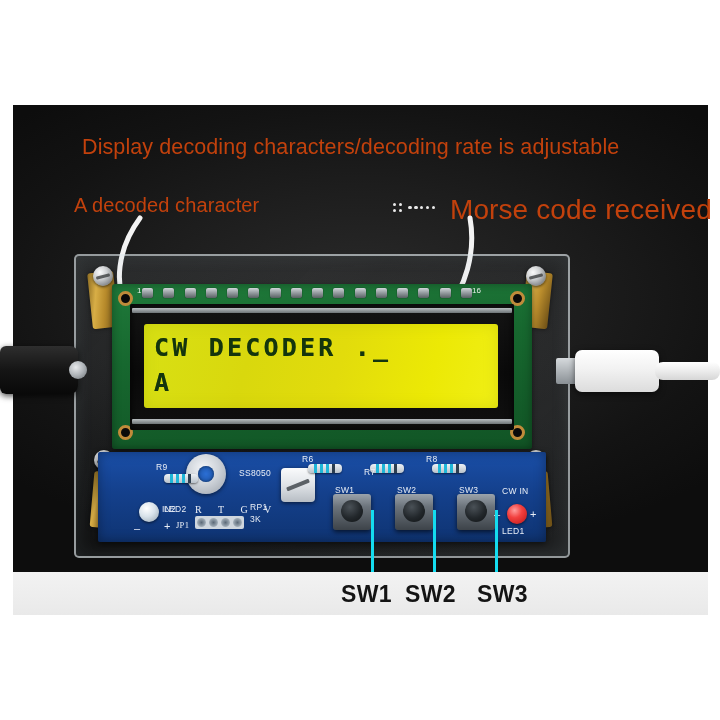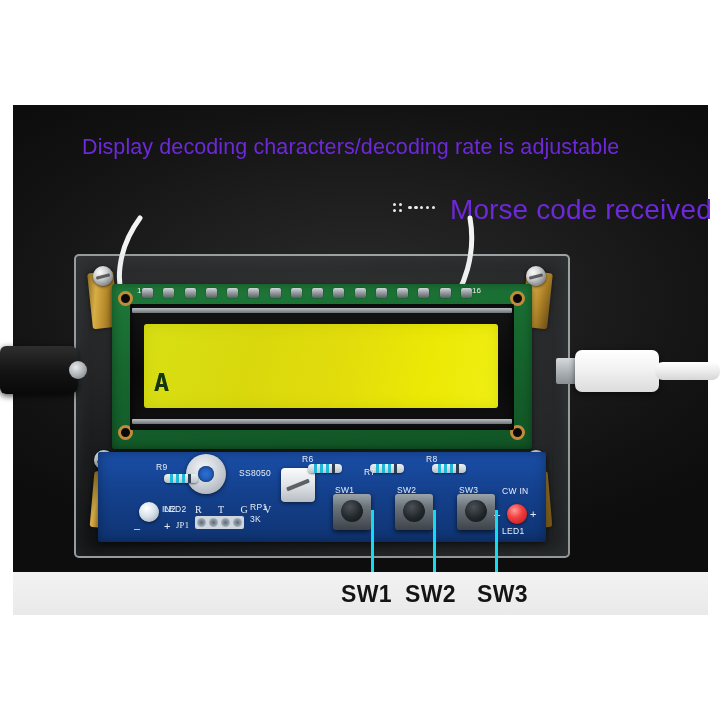--- a/index.html
+++ b/index.html
@@ -36,21 +36,21 @@
     left: 13px;
     top: 572px;
     width: 695px;
     height: 43px;
     background: linear-gradient(180deg, #f2f2f2 0%, #ededed 60%, #e9e9e9 100%);
   }
 
   
   .ann {
     position: absolute;
-    color: #6d28d9;
+    color: #c2410c;
     white-space: nowrap;
     letter-spacing: .1px;
   }
   #headline {
     left: 82px;
     top: 135px;
     font-size: 21.5px;
     font-weight: 400;
   }
   #label-left {
@@ -421,20 +421,21 @@
 </head>
 <body>
 
 <div id="stage">
 
   <div class="panel-dark"></div>
   <div class="panel-light"></div>
 
   <div class="ann" id="headline">Display decoding characters/decoding rate is adjustable</div>
 
+  <div class="ann" id="label-left">A decoded character</div>
 
   <div id="morse-cluster">
     <div class="m-stack">
       <div class="morse-group">
         <span class="m-dot"></span>
           <span class="m-dot"></span>
       </div>
       <div class="morse-group">
         <span class="m-dot"></span>
           <span class="m-dot"></span>
@@ -501,20 +502,21 @@
           <span class="pin"></span>
           <span class="pin"></span>
         <span class="pin"></span>
       </div>
 
       <div id="lcd-bezel">
         <div class="bezel-rail top"></div>
         <div class="bezel-rail bottom"></div>
 
         <div id="lcd-screen">
+          <div class="lcd-line" id="lcd-line1">CW DECODER ._</div>
           <div class="lcd-line" id="lcd-line2">A</div>
         </div>
       </div>
     </div>
 
     <div id="main-pcb">
 
       <div class="cap-big"></div>
 
       <span class="silk mono" style="left:64px; top:52px;">IN2</span>

